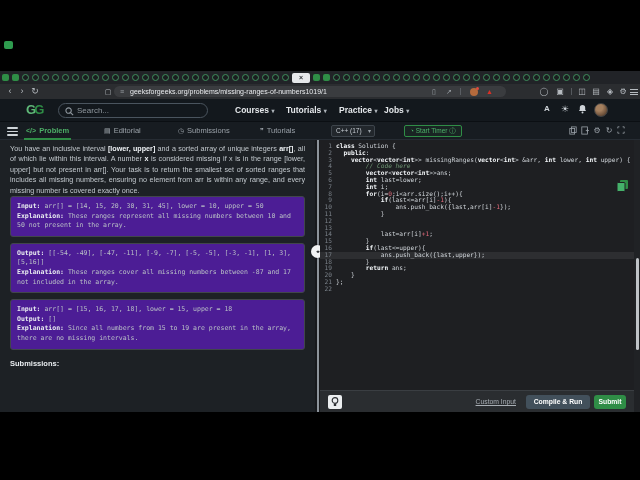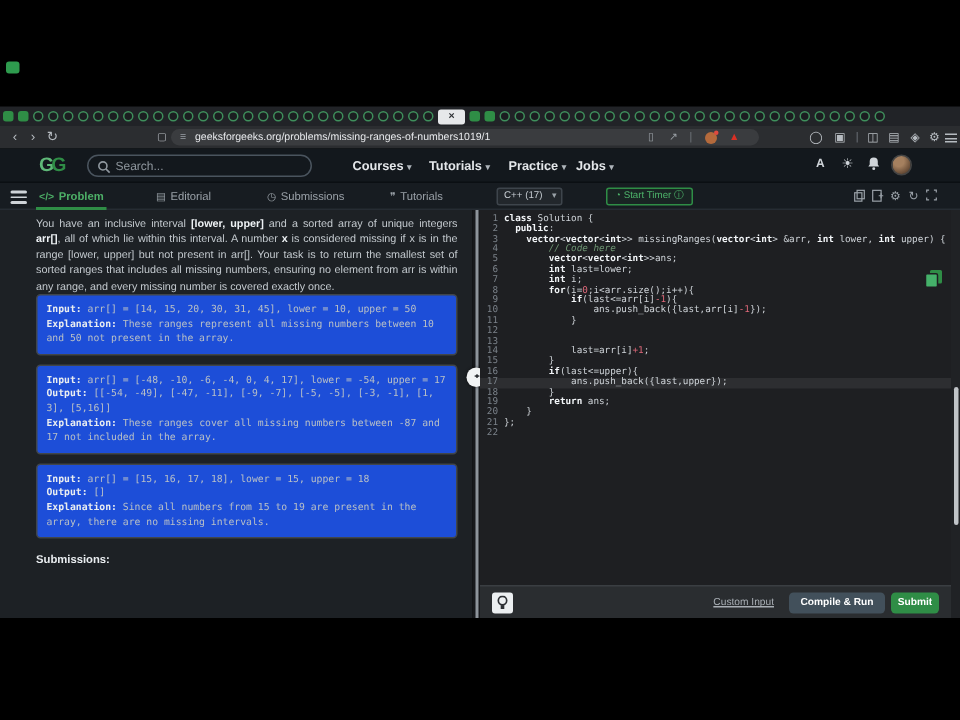--- a/index.html
+++ b/index.html
@@ -56,25 +56,25 @@
   .ptab.active .under { position:absolute; left:-2px; right:-2px; bottom:0; height:2px; background:#2f8d46; }
   .langbox { position:absolute; left:331px; top:3px; width:44px; height:12px; background:#22272c; border:1px solid #3e454c;
              border-radius:2px; color:#c6ccd2; font-size:6.5px; line-height:10px; padding-left:4px; }
   .langbox .crt { position:absolute; right:3px; top:0; color:#9aa1a8; font-size:6px; }
   .timerbtn { position:absolute; left:404px; top:3px; height:12px; border:1px solid #2f8d46; border-radius:2px;
               background:rgba(47,141,70,0.08); color:#4db36a; font-size:6.5px; line-height:10px; padding:0 5px; white-space:nowrap; }
   .eicon { position:absolute; top:4px; width:10px; height:10px; color:#9aa1a8; font-size:8px; line-height:10px; text-align:center; }
 
   
   .content { position:absolute; left:0; top:140px; width:640px; height:272px; }
-  .leftpanel { position:absolute; left:0; top:0; width:315px; height:272px; background:#1d2125; padding:4px 10px 0 24px; overflow:hidden; }
+  .leftpanel { position:absolute; left:0; top:0; width:315px; height:272px; background:#1d2125; padding:4px 10px 0 10px; overflow:hidden; }
   .desc { font-size:7.2px; line-height:10.4px; color:#c3c9ce; text-align:justify; }
   .desc .b { font-weight:bold; color:#eef2f5; }
   .h { font-size:7.5px; font-weight:bold; color:#e9edf0; margin:9px 0 5px 0; }
-  .exbox { background:#1d4ed8; border:1px solid #41464b; border-radius:3px; padding:5px 6px; margin-bottom:6px;
+  .exbox { background:#4c1d95; border:1px solid #41464b; border-radius:3px; padding:5px 6px; margin-bottom:6px;
            font-family:"DejaVu Sans Mono", monospace; font-size:6.5px; line-height:9.6px; color:#b9c0c6; }
   .exbox b { color:#e9edf0; }
 
   
   .divider { position:absolute; left:315px; top:0; width:5px; height:272px; background:#17191c; }
   .divider .line { position:absolute; left:2px; top:0; width:1.5px; height:272px; background:#8d949b; }
   .handle { position:absolute; left:-4px; top:105px; width:13px; height:13px; border-radius:50%; background:#f1f3f4;
             color:#2c2f33; font-size:5px; line-height:13px; text-align:center; letter-spacing:-1px; box-shadow:0 0 2px rgba(0,0,0,.6); }
 
   
@@ -277,21 +277,20 @@
 
     <div class="leftpanel">
       <p class="desc" id="desc"><span>You have an inclusive interval </span><span class="b">[lower, upper]</span><span> and a sorted array of unique integers </span><span class="b">arr[]</span><span>, all of which lie within this interval. A number </span><span class="b">x</span><span> is considered missing if x is in the range [lower, upper] but not present in arr[]. Your task is to return the smallest set of sorted ranges that includes all missing numbers, ensuring no element from arr is within any range, and every missing number is covered exactly once.</span></p>
 
       <div class="exbox">
         <div><b>Input:</b> <span>arr[] = [14, 15, 20, 30, 31, 45], lower = 10, upper = 50</span></div>
         <div><b>Explanation:</b> <span>These ranges represent all missing numbers between 10 and 50 not present in the array.</span></div>
       </div>
 
       <div class="exbox">
-        <div><b>Input:</b> <span>arr[] = [-48, -10, -6, -4, 0, 4, 17], lower = -54, upper = 17</span></div>
         <div><b>Output:</b> <span>[[-54, -49], [-47, -11], [-9, -7], [-5, -5], [-3, -1], [1, 3], [5,16]]</span></div>
         <div><b>Explanation:</b> <span>These ranges cover all missing numbers between -87 and 17 not included in the array.</span></div>
       </div>
 
       <div class="exbox">
         <div><b>Input:</b> <span>arr[] = [15, 16, 17, 18], lower = 15, upper = 18</span></div>
         <div><b>Output:</b> <span>[]</span></div>
         <div><b>Explanation:</b> <span>Since all numbers from 15 to 19 are present in the array, there are no missing intervals.</span></div>
       </div>
 

